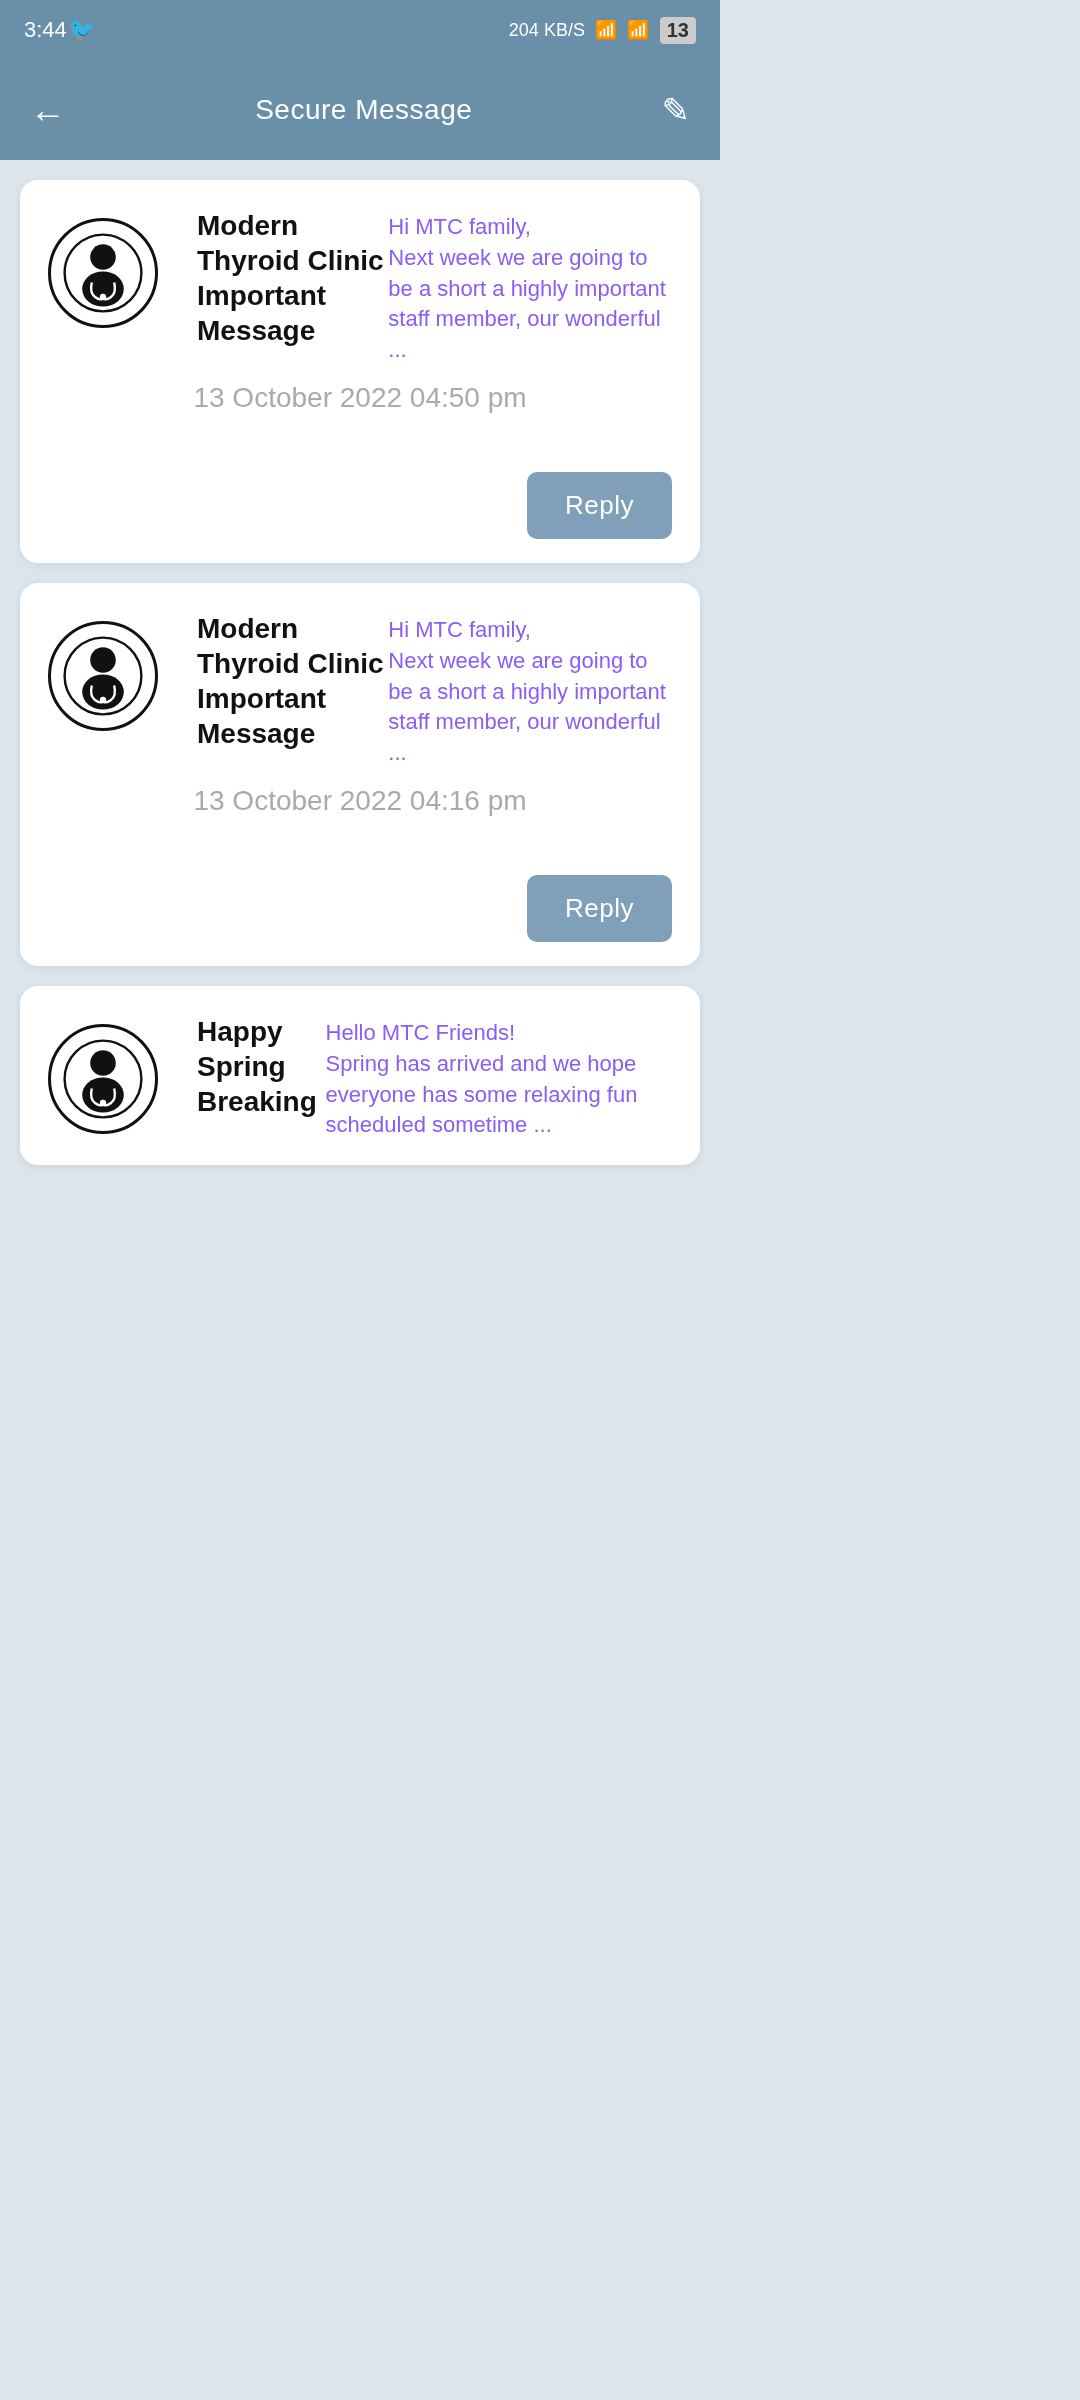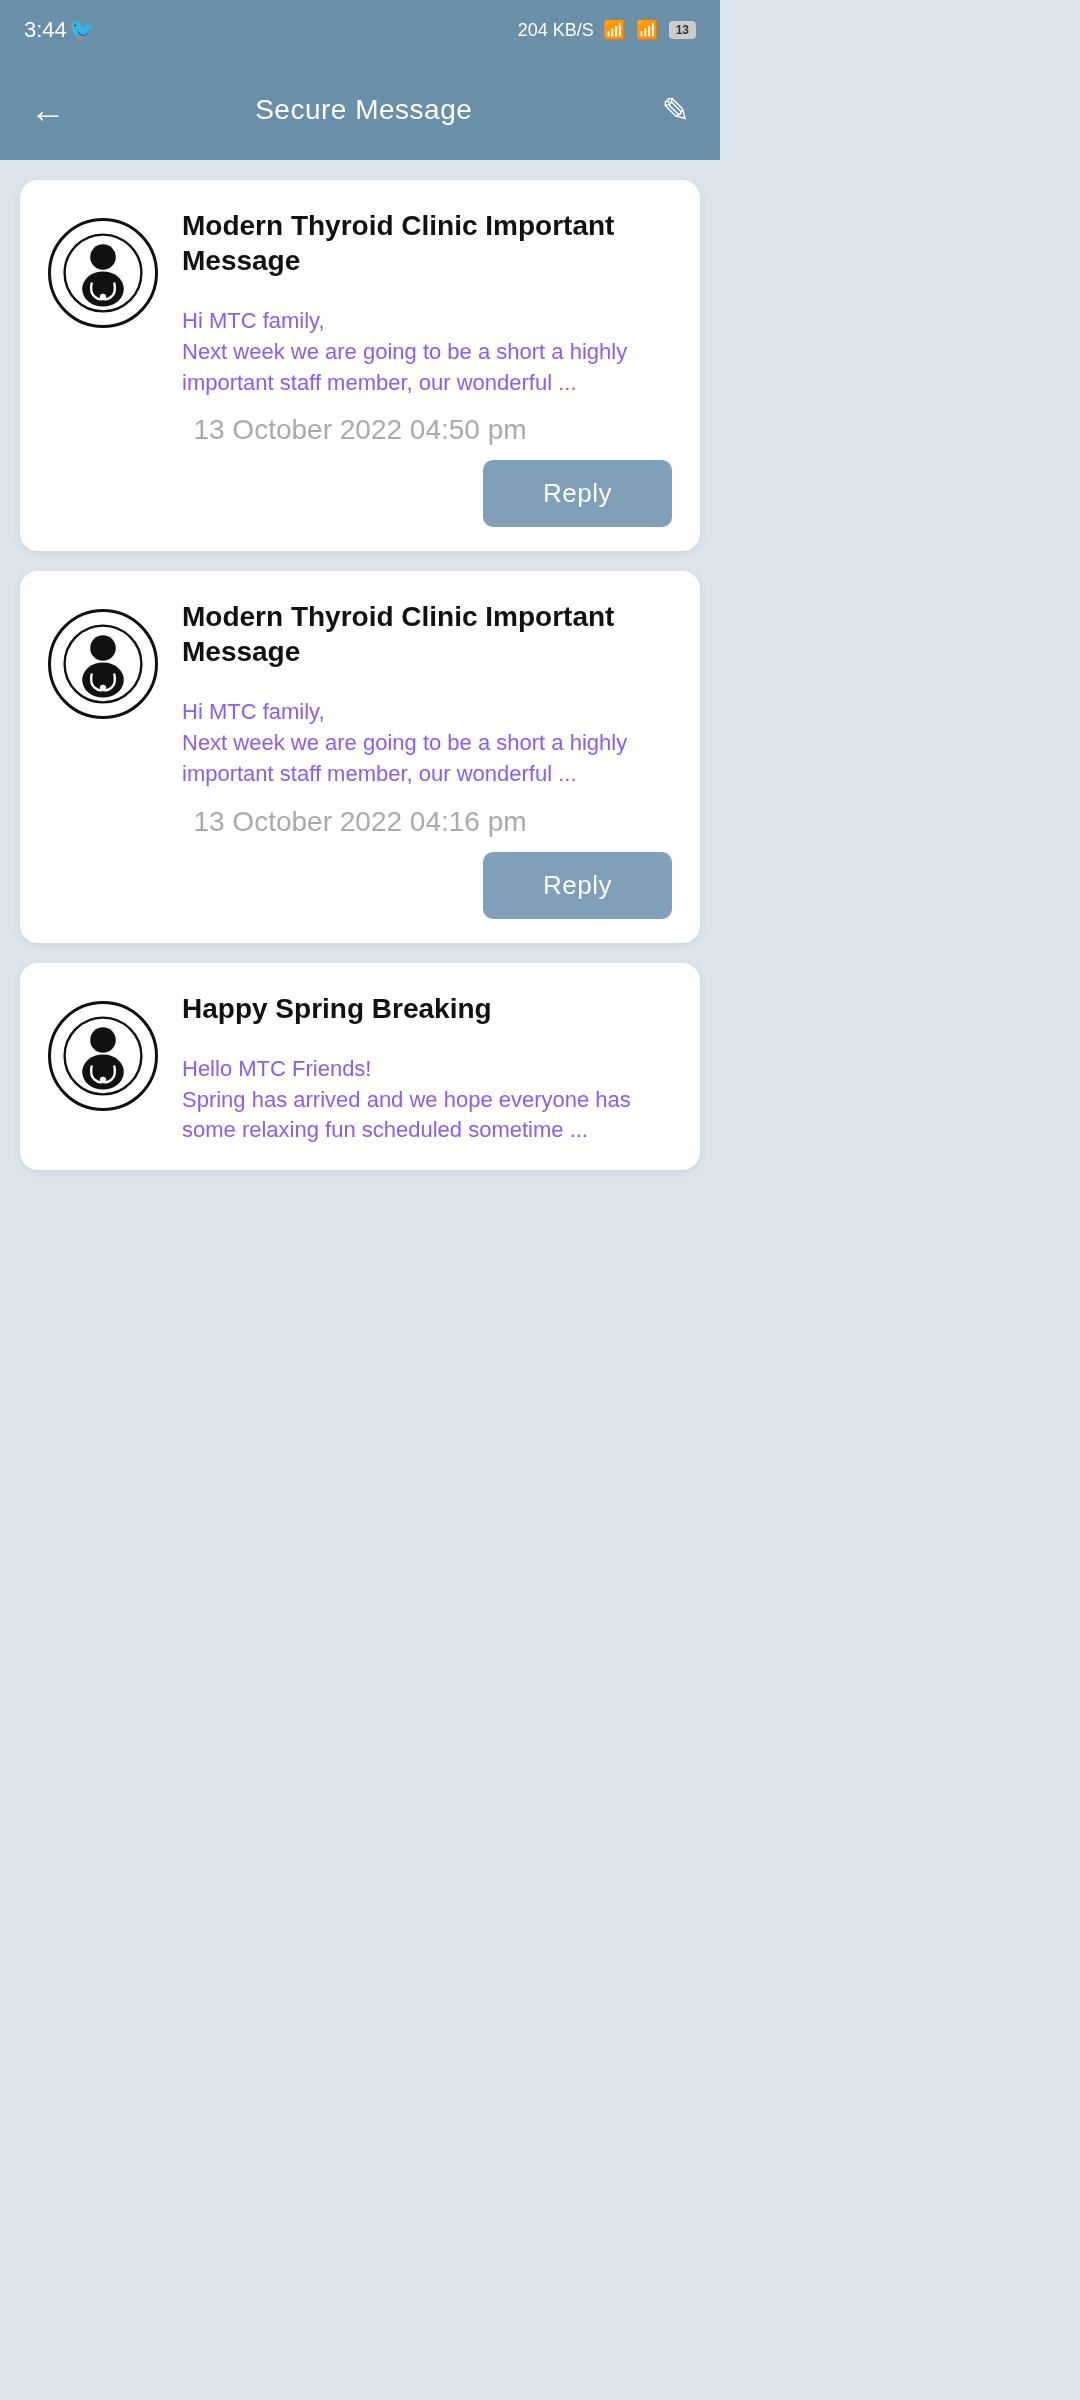--- a/index.html
+++ b/index.html
@@ -35,21 +35,21 @@
       display: flex;
       align-items: center;
       gap: 10px;
       font-size: 18px;
     }
     .battery-badge {
       background: #ccc;
       color: #333;
       border-radius: 4px;
       padding: 2px 7px;
-      font-size: 12px;
+      font-size: 20px;
       font-weight: 700;
     }
 
     
     .app-header {
       width: 100%;
       height: 100px;
       background-color: #6a8fa8;
       display: flex;
       align-items: center;
@@ -110,22 +110,23 @@
       margin-top: 10px;
       flex-shrink: 0;
     }
     .avatar svg {
       width: 80px;
       height: 80px;
     }
     .card-body {
       flex: 1;
       display: flex;
-      flex-direction: column;
-      gap: 24px;
+      flex-direction: row;
+      gap: 4px;
+      margin-left: 15px;
     }
     .card-title {
       font-size: 28px;
       font-weight: 700;
       color: #111;
       line-height: 1.25;
     }
     .card-excerpt {
       font-size: 22px;
       color: #8b5cf6;
@@ -142,25 +143,26 @@
     .card-footer {
       display: flex;
       justify-content: flex-end;
       margin-top: 4px;
     }
     .reply-btn {
       background-color: #7fa0b8;
       color: #fff;
       border: none;
       border-radius: 10px;
-      padding: 18px 60px;
+      padding: 18px 38px;
       font-size: 26px;
       cursor: pointer;
       font-weight: 400;
       letter-spacing: 0.5px;
+      margin-top: 44px;
     }
   </style>
 </head>
 <body>
 
 <div class="status-bar">
   <div class="status-bar-left">
     <span>3:44</span>
     <span>🐦</span>
   </div>

